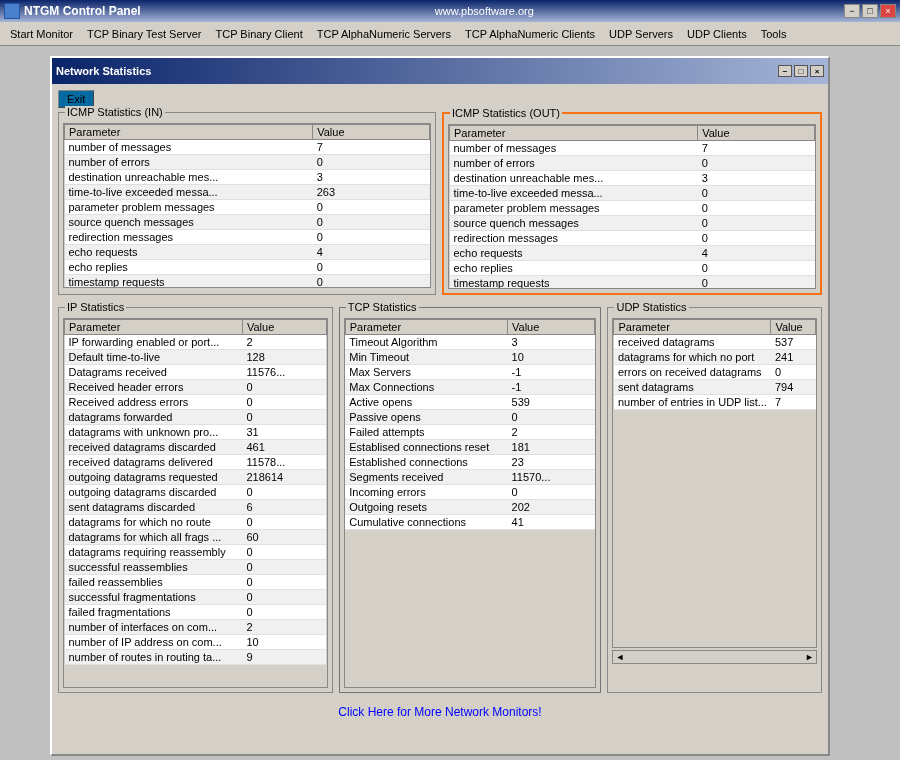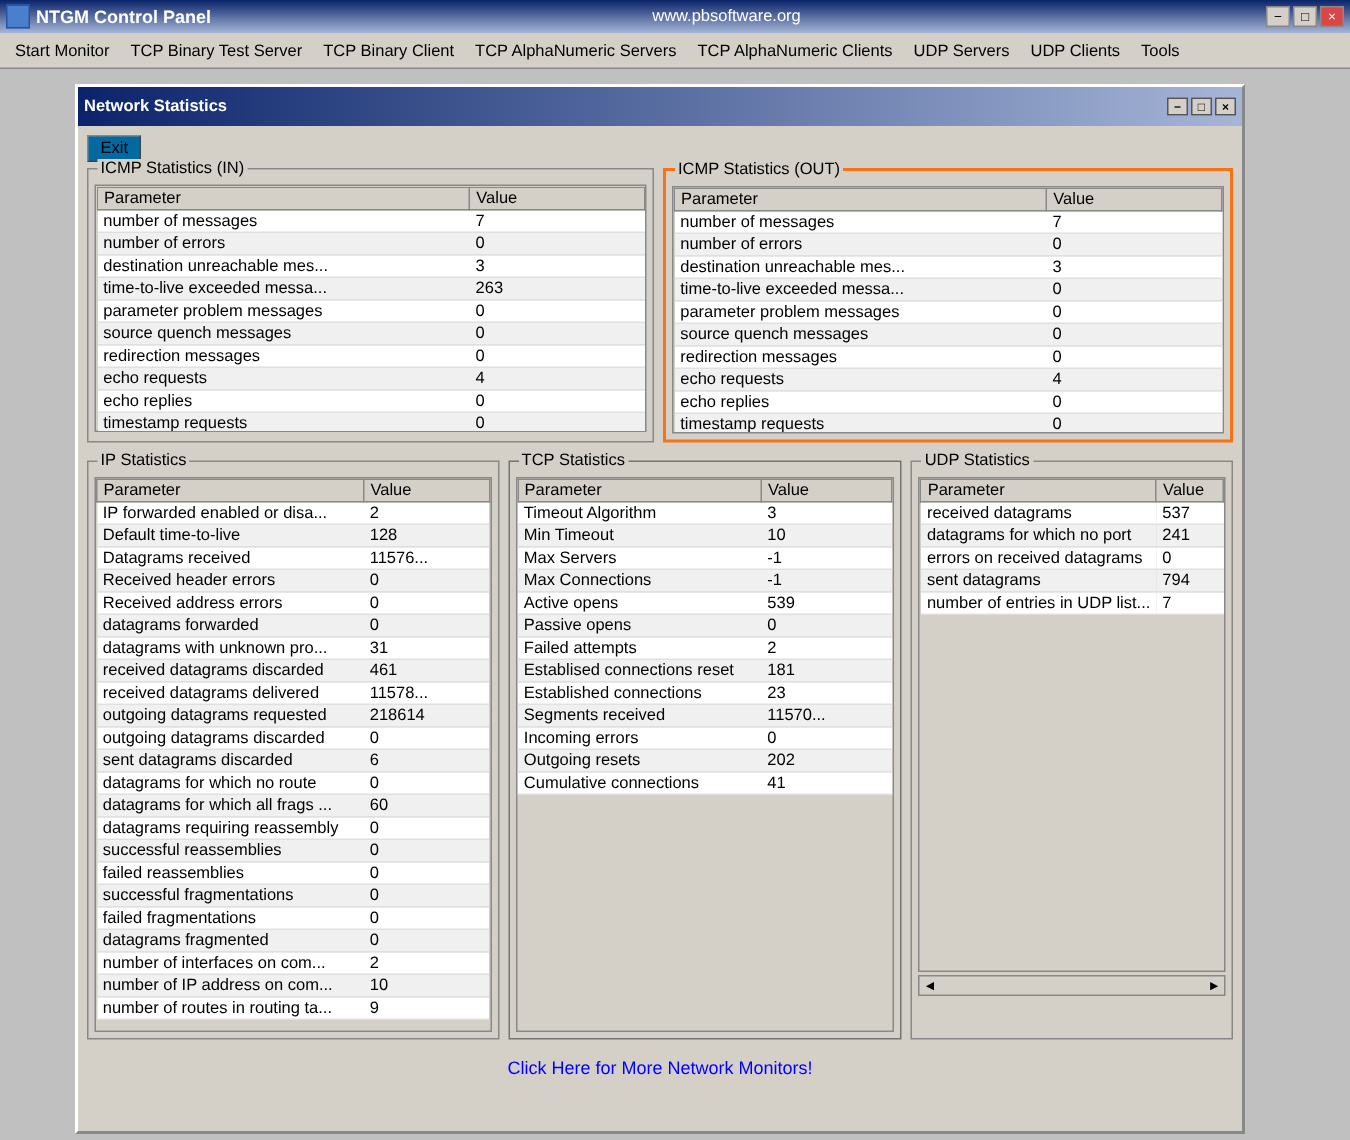--- a/index.html
+++ b/index.html
@@ -355,21 +355,21 @@
           <div class="table-scroll" style="height:370px;">
             <table class="data-table">
               <thead>
                 <tr>
                   <th style="width:68%;">Parameter</th>
                   <th>Value</th>
                 </tr>
               </thead>
               <tbody id="ip-stats-body">
                   <tr>
-                    <td>IP forwarded enabled or disa...</td>
+                    <td>IP forwarding enabled or port...</td>
                     <td>2</td>
                   </tr>
                   <tr>
                     <td>Default time-to-live</td>
                     <td>128</td>
                   </tr>
                   <tr>
                     <td>Datagrams received</td>
                     <td>11576...</td>
                   </tr>
@@ -428,24 +428,20 @@
                   <tr>
                     <td>failed reassemblies</td>
                     <td>0</td>
                   </tr>
                   <tr>
                     <td>successful fragmentations</td>
                     <td>0</td>
                   </tr>
                   <tr>
                     <td>failed fragmentations</td>
-                    <td>0</td>
-                  </tr>
-                  <tr>
-                    <td>datagrams fragmented</td>
                     <td>0</td>
                   </tr>
                   <tr>
                     <td>number of interfaces on com...</td>
                     <td>2</td>
                   </tr>
                   <tr>
                     <td>number of IP address on com...</td>
                     <td>10</td>
                   </tr>

